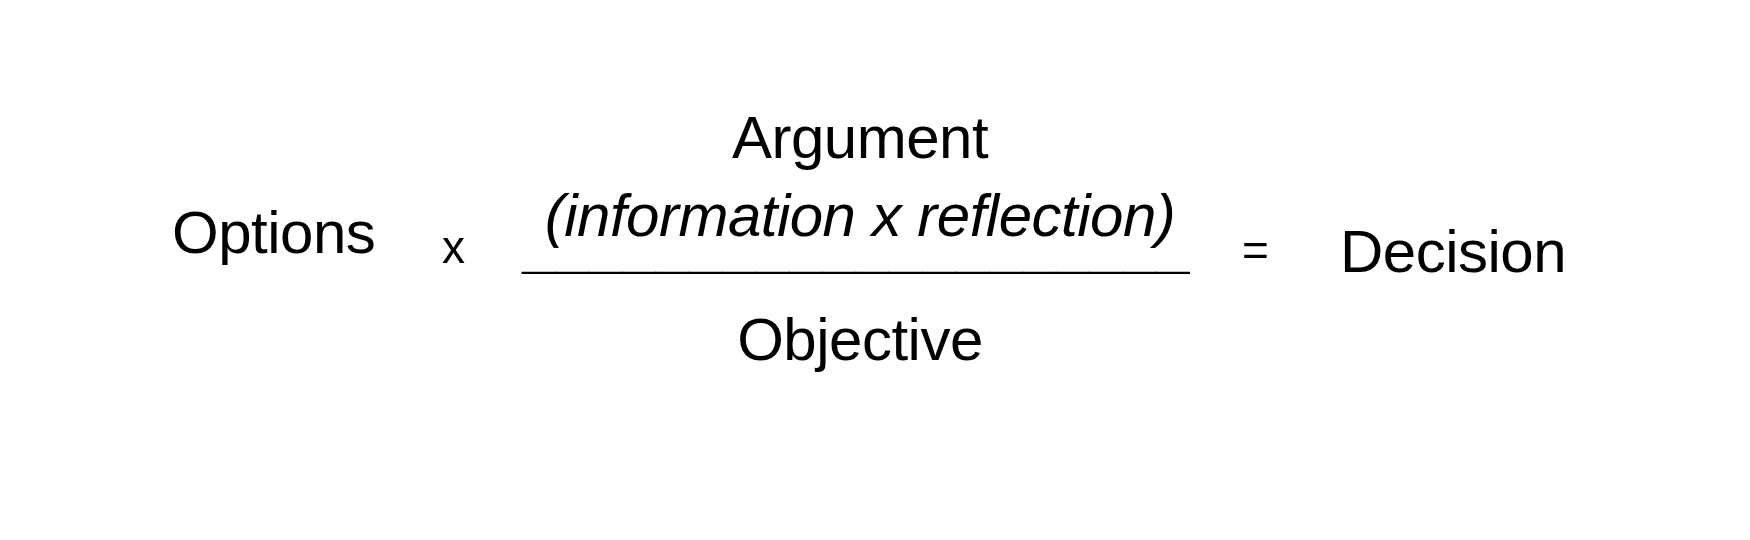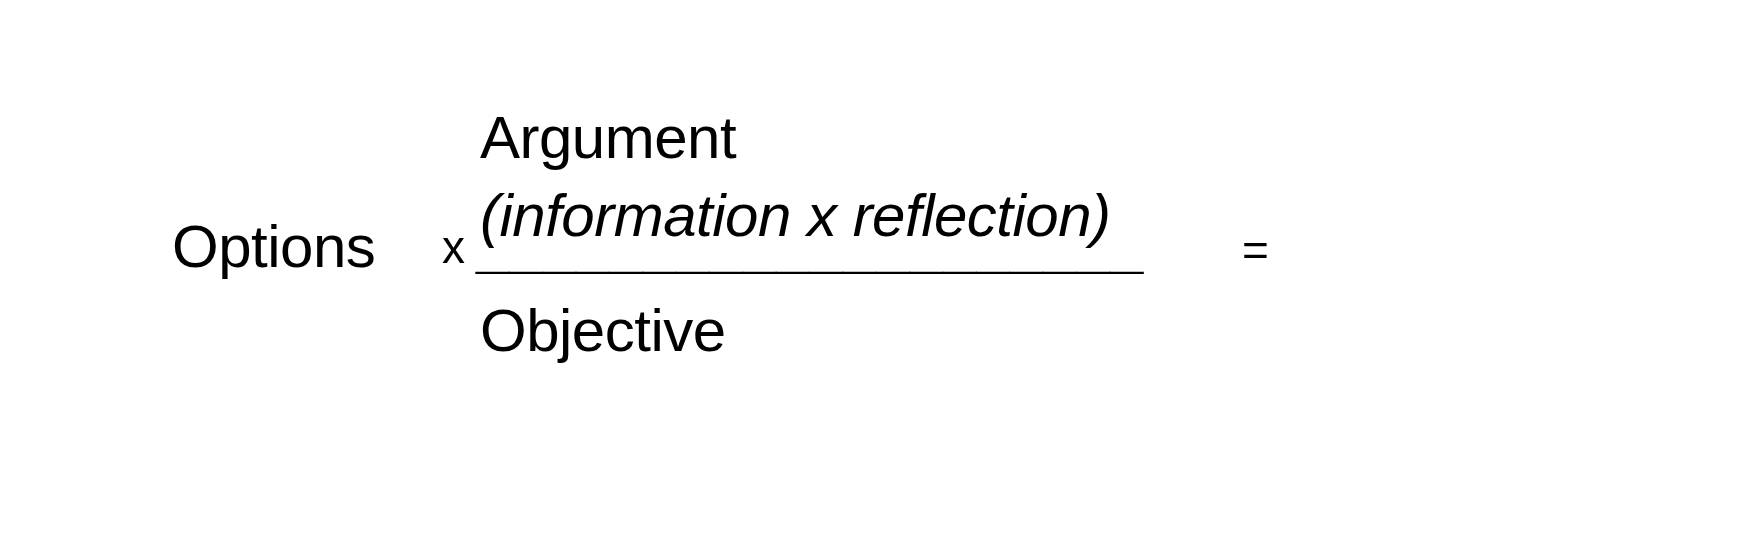--- a/index.html
+++ b/index.html
@@ -26,36 +26,36 @@
   .op {
     position: absolute;
     font-size: 46px;
     line-height: 46px;
     white-space: nowrap;
   }
   .frac-line {
     position: absolute;
     left: 480px;
     width: 760px;
-    text-align: left;
+    text-align: center;
     font-size: 60px;
     line-height: 60px;
     white-space: nowrap;
     letter-spacing: -0.5px;
   }
   .bar {
     letter-spacing: 0;
     font-style: italic;
   }
-  #operand-options  { left: 172px;  top: 217px; text-align: right; }
+  #operand-options  { left: 172px;  top: 203px; text-align: right; }
   #operator-multiply{ left: 442px;  top: 224px; }
   #numerator-title  { top: 108px; }
   #numerator-detail { top: 186px; font-style: italic; }
   #fraction-bar     { top: 217px; }
-  #denominator      { top: 301px; }
+  #denominator      { top: 310px; }
   #operator-equals  { left: 1242px; top: 227px; }
   #result-decision  { left: 1340px; top: 222px; }
 </style>
 </head>
 <body>
 
 <div class="canvas">
 
   <div class="txt" id="operand-options">Options</div>
 
@@ -66,14 +66,15 @@
 
     <div class="frac-line" id="numerator-detail">(information x reflection)</div>
 
     <div class="frac-line bar" id="fraction-bar">____________________</div>
 
     <div class="frac-line" id="denominator">Objective</div>
   </div>
 
   <div class="op" id="operator-equals">=</div>
 
+  <div class="txt" id="result-decision">Decision</div>
 
 </div>
 
 </body></html>

